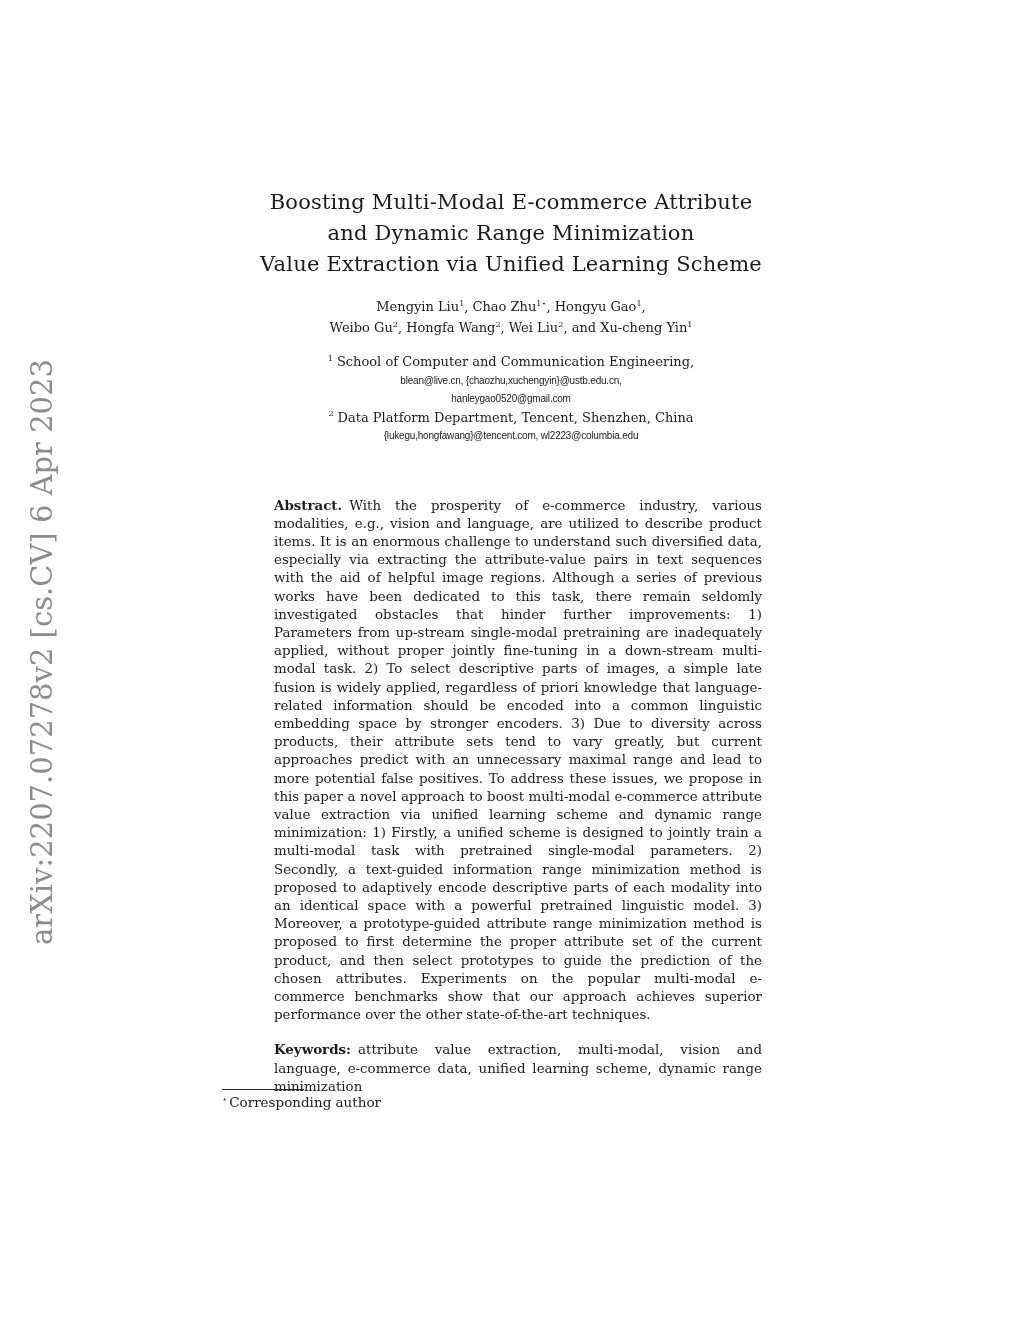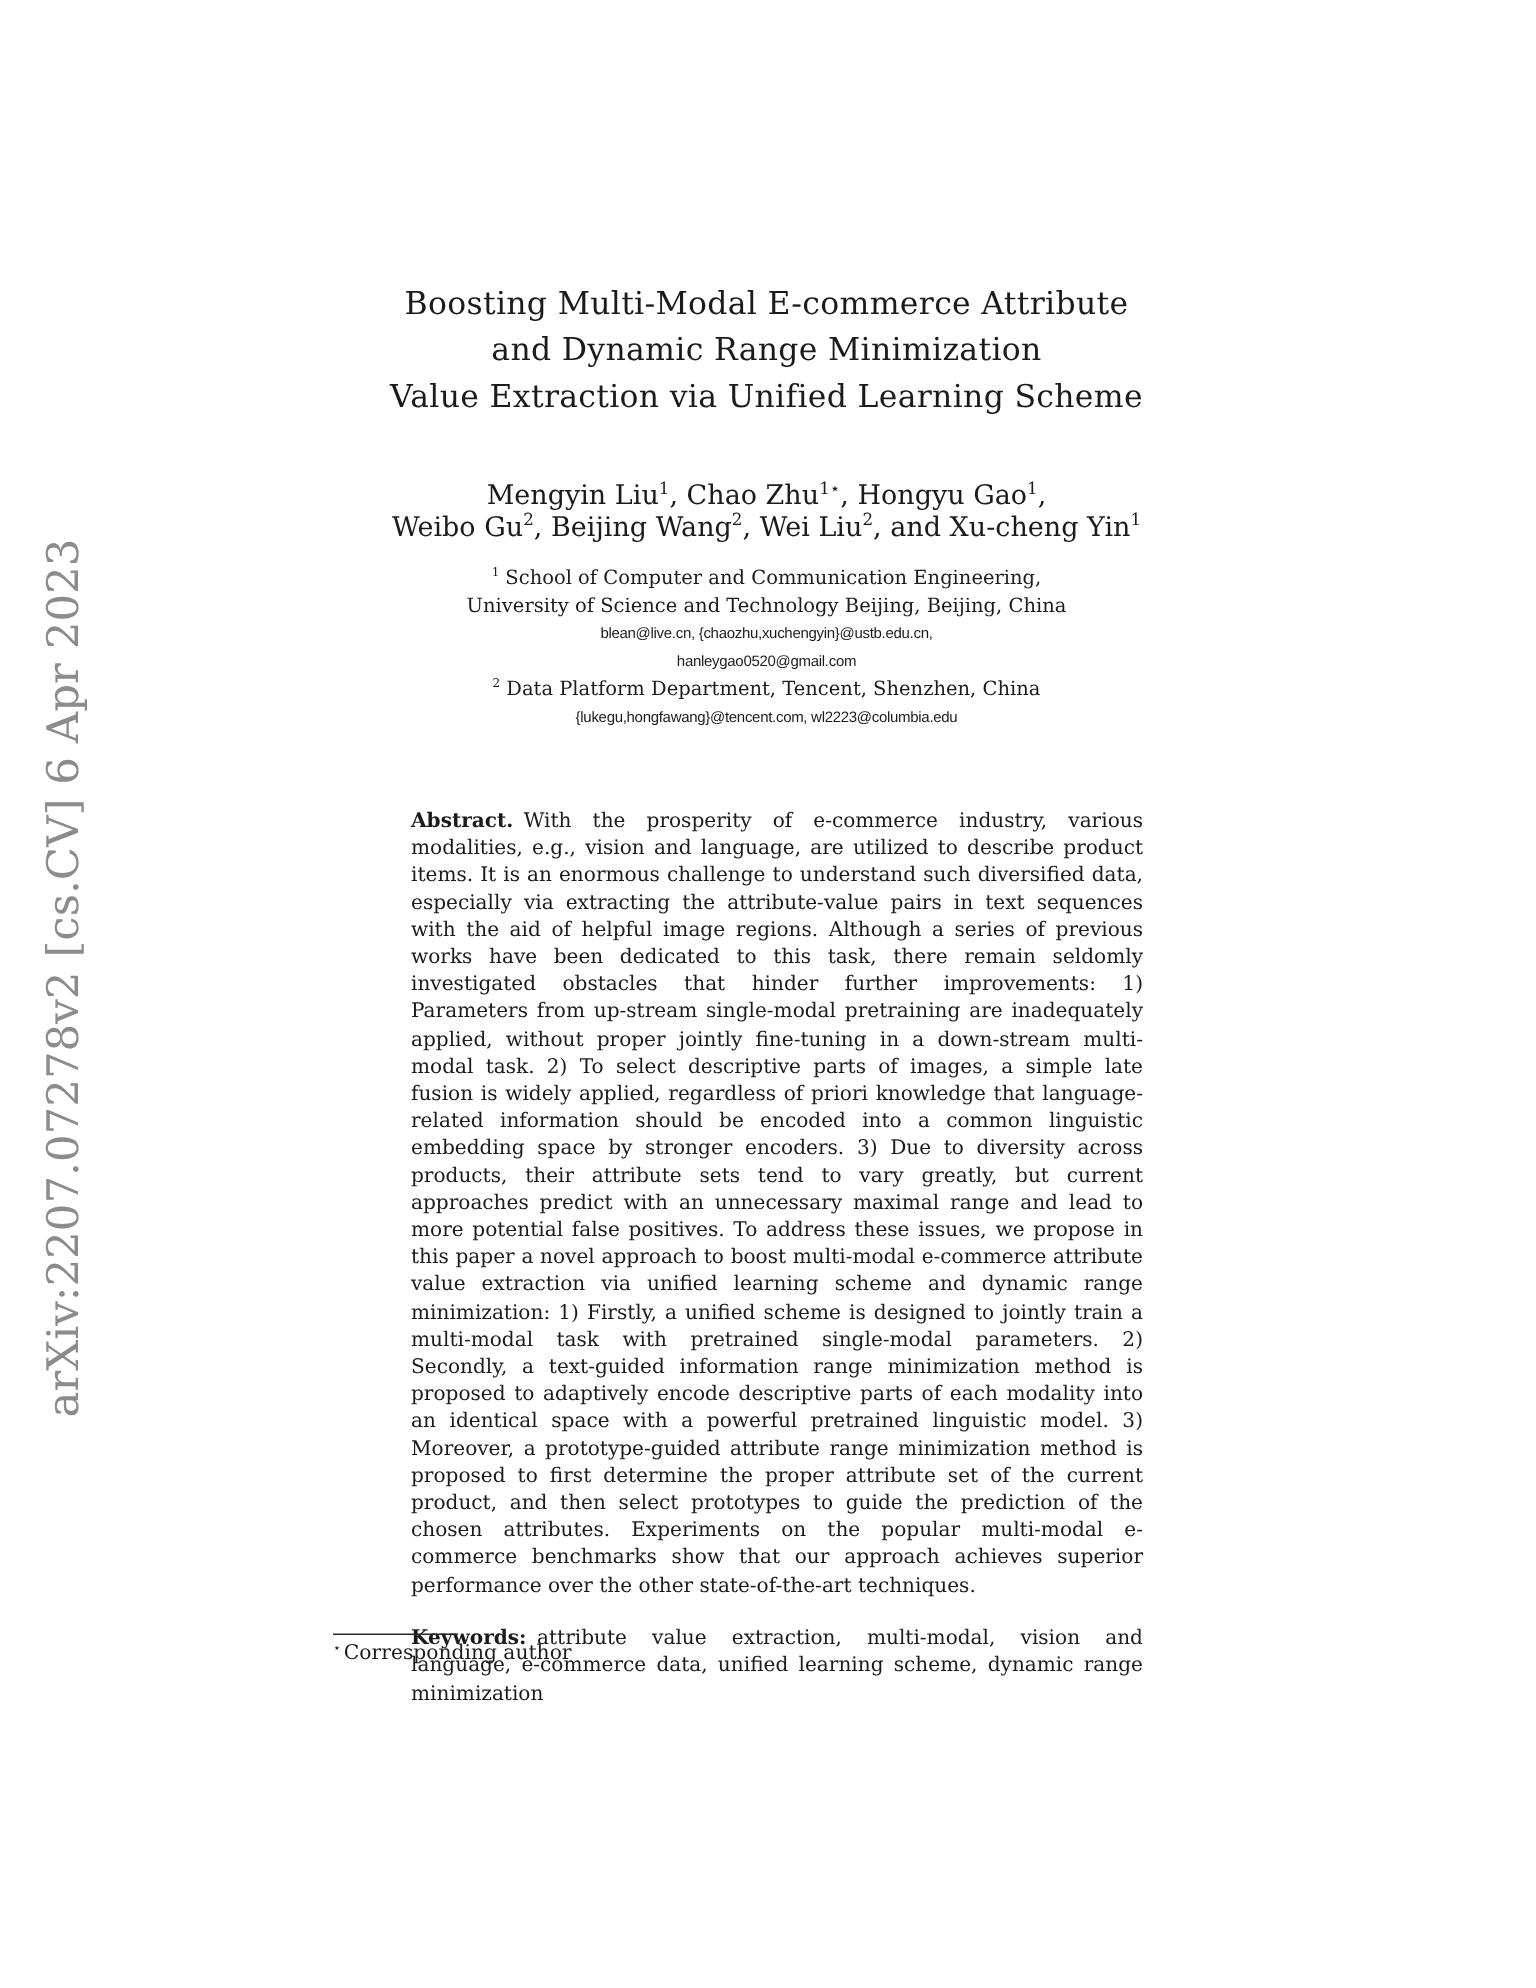--- a/index.html
+++ b/index.html
@@ -40,23 +40,23 @@
     margin: 187px 0 0 0;
     font-size: 21px;
     font-weight: normal;
     line-height: 31px;
     text-align: center;
     letter-spacing: 0.2px;
   }
   .title-line { display: block; }
 
   .authors {
-    margin-top: 40px;
+    margin-top: 16px;
     text-align: center;
-    font-size: 18px;
+    font-size: 13px;
     line-height: 21px;
   }
   .authors sup, .affiliations sup {
     font-size: 62%;
     line-height: 0;
   }
 
   .affiliations {
     margin-top: 15px;
     text-align: center;
@@ -118,26 +118,25 @@
   <div class="content">
 
     <h1 class="title">
         <span class="title-line">Boosting Multi-Modal E-commerce Attribute</span>
         <span class="title-line">and Dynamic Range Minimization</span>
         <span class="title-line">Value Extraction via Unified Learning Scheme</span>
       </h1>
 
     <div class="authors">
       <div><span>Mengyin Liu</span><sup>1</sup><span>, Chao Zhu</span><sup>1⋆</sup><span>, Hongyu Gao</span><sup>1</sup><span>,</span></div>
-      <div><span>Weibo Gu</span><sup>2</sup><span>, Beijing Wang</span><sup>2</sup><span>, Wei Liu</span><sup>2</sup><span>, and Xu-cheng Yin</span><sup>1</sup></div>
+      <div><span>Weibo Gu</span><sup>2</sup><span>, Hongfa Wang</span><sup>2</sup><span>, Wei Liu</span><sup>2</sup><span>, and Xu-cheng Yin</span><sup>1</sup></div>
     </div>
 
     <div class="affiliations">
       <div><sup class="aff-sup">1</sup><span>School of Computer and Communication Engineering,</span></div>
-      <div><span>University of Science and Technology Beijing, Beijing, China</span></div>
       <div class="mono"><span>blean@live.cn, {chaozhu,xuchengyin}@ustb.edu.cn,</span></div>
       <div class="mono"><span>hanleygao0520@gmail.com</span></div>
       <div><sup class="aff-sup">2</sup><span>Data Platform Department, Tencent, Shenzhen, China</span></div>
       <div class="mono"><span>{lukegu,hongfawang}@tencent.com, wl2223@columbia.edu</span></div>
     </div>
 
     <p class="abstract-block"><span class="block-label">Abstract.</span><span>With the prosperity of e-commerce industry, various modalities, e.g., vision and language, are utilized to describe product items. It is an enormous challenge to understand such diversified data, especially via extracting the attribute-value pairs in text sequences with the aid of helpful image regions. Although a series of previous works have been dedicated to this task, there remain seldomly investigated obstacles that hinder further improvements: 1) Parameters from up-stream single-modal pretraining are inadequately applied, without proper jointly fine-tuning in a down-stream multi-modal task. 2) To select descriptive parts of images, a simple late fusion is widely applied, regardless of priori knowledge that language-related information should be encoded into a common linguistic embedding space by stronger encoders. 3) Due to diversity across products, their attribute sets tend to vary greatly, but current approaches predict with an unnecessary maximal range and lead to more potential false positives. To address these issues, we propose in this paper a novel approach to boost multi-modal e-commerce attribute value extraction via unified learning scheme and dynamic range minimization: 1) Firstly, a unified scheme is designed to jointly train a multi-modal task with pretrained single-modal parameters. 2) Secondly, a text-guided information range minimization method is proposed to adaptively encode descriptive parts of each modality into an identical space with a powerful pretrained linguistic model. 3) Moreover, a prototype-guided attribute range minimization method is proposed to first determine the proper attribute set of the current product, and then select prototypes to guide the prediction of the chosen attributes. Experiments on the popular multi-modal e-commerce benchmarks show that our approach achieves superior performance over the other state-of-the-art techniques.</span></p>
 
     <p class="keywords-block"><span class="block-label">Keywords:</span><span>attribute value extraction, multi-modal, vision and language, e-commerce data, unified learning scheme, dynamic range minimization</span></p>
 

